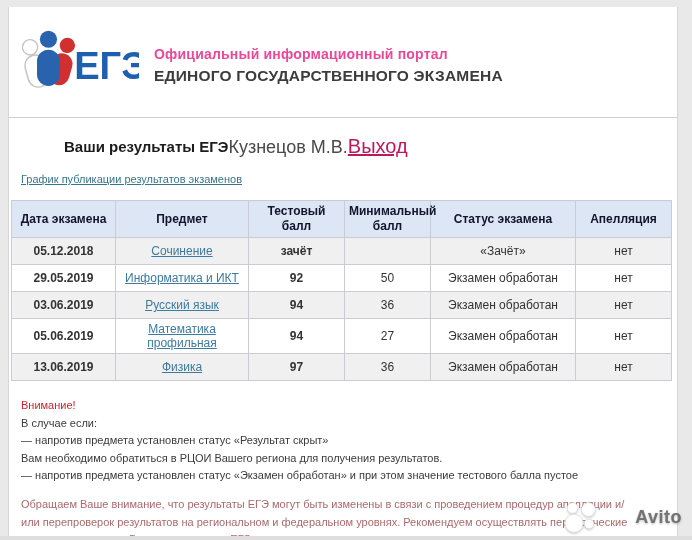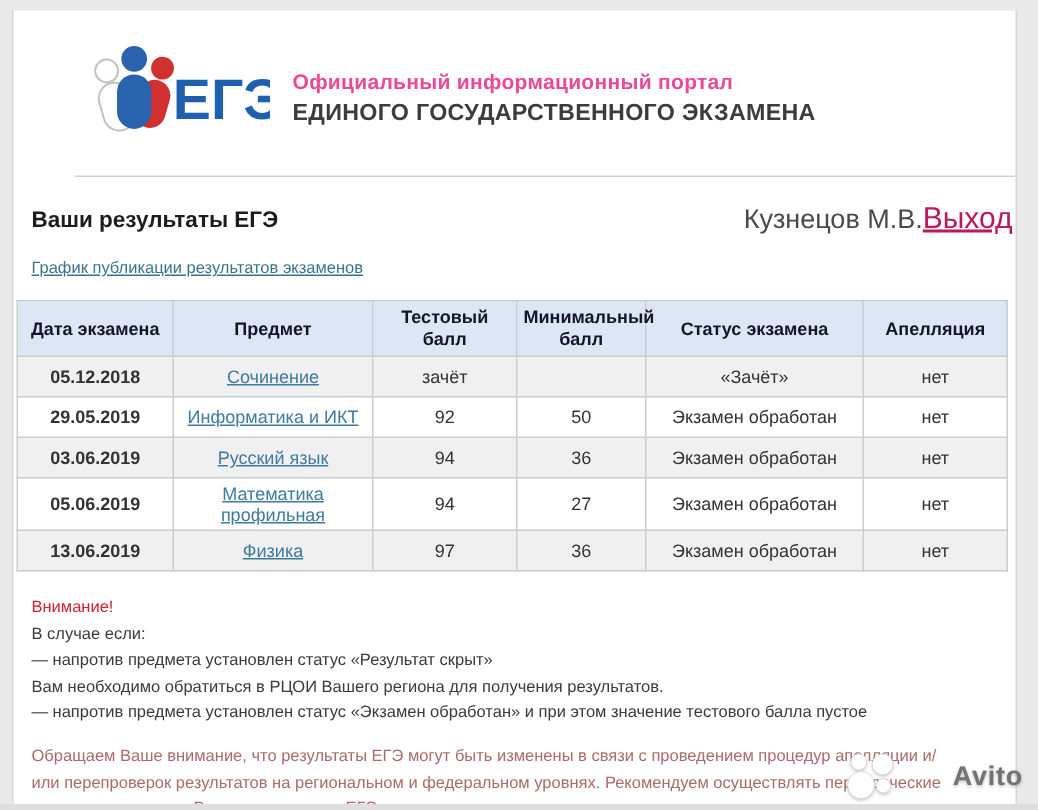--- a/index.html
+++ b/index.html
@@ -16,30 +16,30 @@
     border-left:1px solid #d6d6d6;
     border-right:1px solid #d6d6d6;
     overflow:hidden;
   }
   
   .site-header {
     display:flex; align-items:center; gap:15px;
     padding:20px 12px 16px 8px;
     border-bottom:1px solid #cfcfcf;
     height:111px;
-    margin-left:41px;
   }
   .logo { width:122px; height:70px; flex:0 0 auto; }
   .portal-titles { padding-top:2px; }
   .portal-line1 { color:#ec4899; font-size:14px; font-weight:600; letter-spacing:.2px; margin-bottom:5px; }
   .portal-line2 { color:#3c3c3c; font-size:15.5px; font-weight:700; letter-spacing:.2px; }
   
   .results-head {
-    display:flex; justify-content:space-between; align-items:center;
+    display:flex; justify-content:flex-start; align-items:center;
     padding:17px 2px 0 12px;
+    margin-left:43px;
   }
   .results-title { font-size:15px; font-weight:700; color:#1c1c1c; }
   .user-block { display:flex; align-items:baseline; }
   .user-name { font-size:18px; color:#4a4a4a; }
   .logout-link { font-size:20px; color:#be185d; text-decoration:underline; cursor:pointer; }
   .schedule-link {
     display:inline-block; margin:15px 12px 0 12px;
     font-size:11px; color:#38758c; text-decoration:underline; cursor:pointer;
   }
   
@@ -55,21 +55,21 @@
   }
   table.results th {
     background:#dce6f5; color:#14142e;
     font-weight:700; height:34px; line-height:1.25;
   }
   table.results td { height:27px; color:#333;margin-left:32px; }
   table.results tr:nth-child(odd) td { background:#f0f0f1; }
   table.results tr:nth-child(even) td { background:#ffffff; }
   td.c-date { font-weight:700; color:#2b2b2b; }
   .subject-link { color:#3d7a9e; text-decoration:underline; cursor:pointer; }
-  td.c-score { color:#2e8b2e; font-weight:400; }
+  td.c-score { color:#2e8b2e; font-weight:700; }
   
   .notices { padding:16px 12px 0 12px; font-size:11px; line-height:1.6; color:#3a3a3a; }
   .attention { color:#cc2233; }
   .revision-note {
     padding:11px 12px 0 12px; font-size:11px; line-height:1.6;
     color:#aa6a6a; max-width:640px;
   }
   
   .bottom-strip { position:absolute; left:0; bottom:0; width:692px; height:4px; background:#dedede; }
   .watermark {

